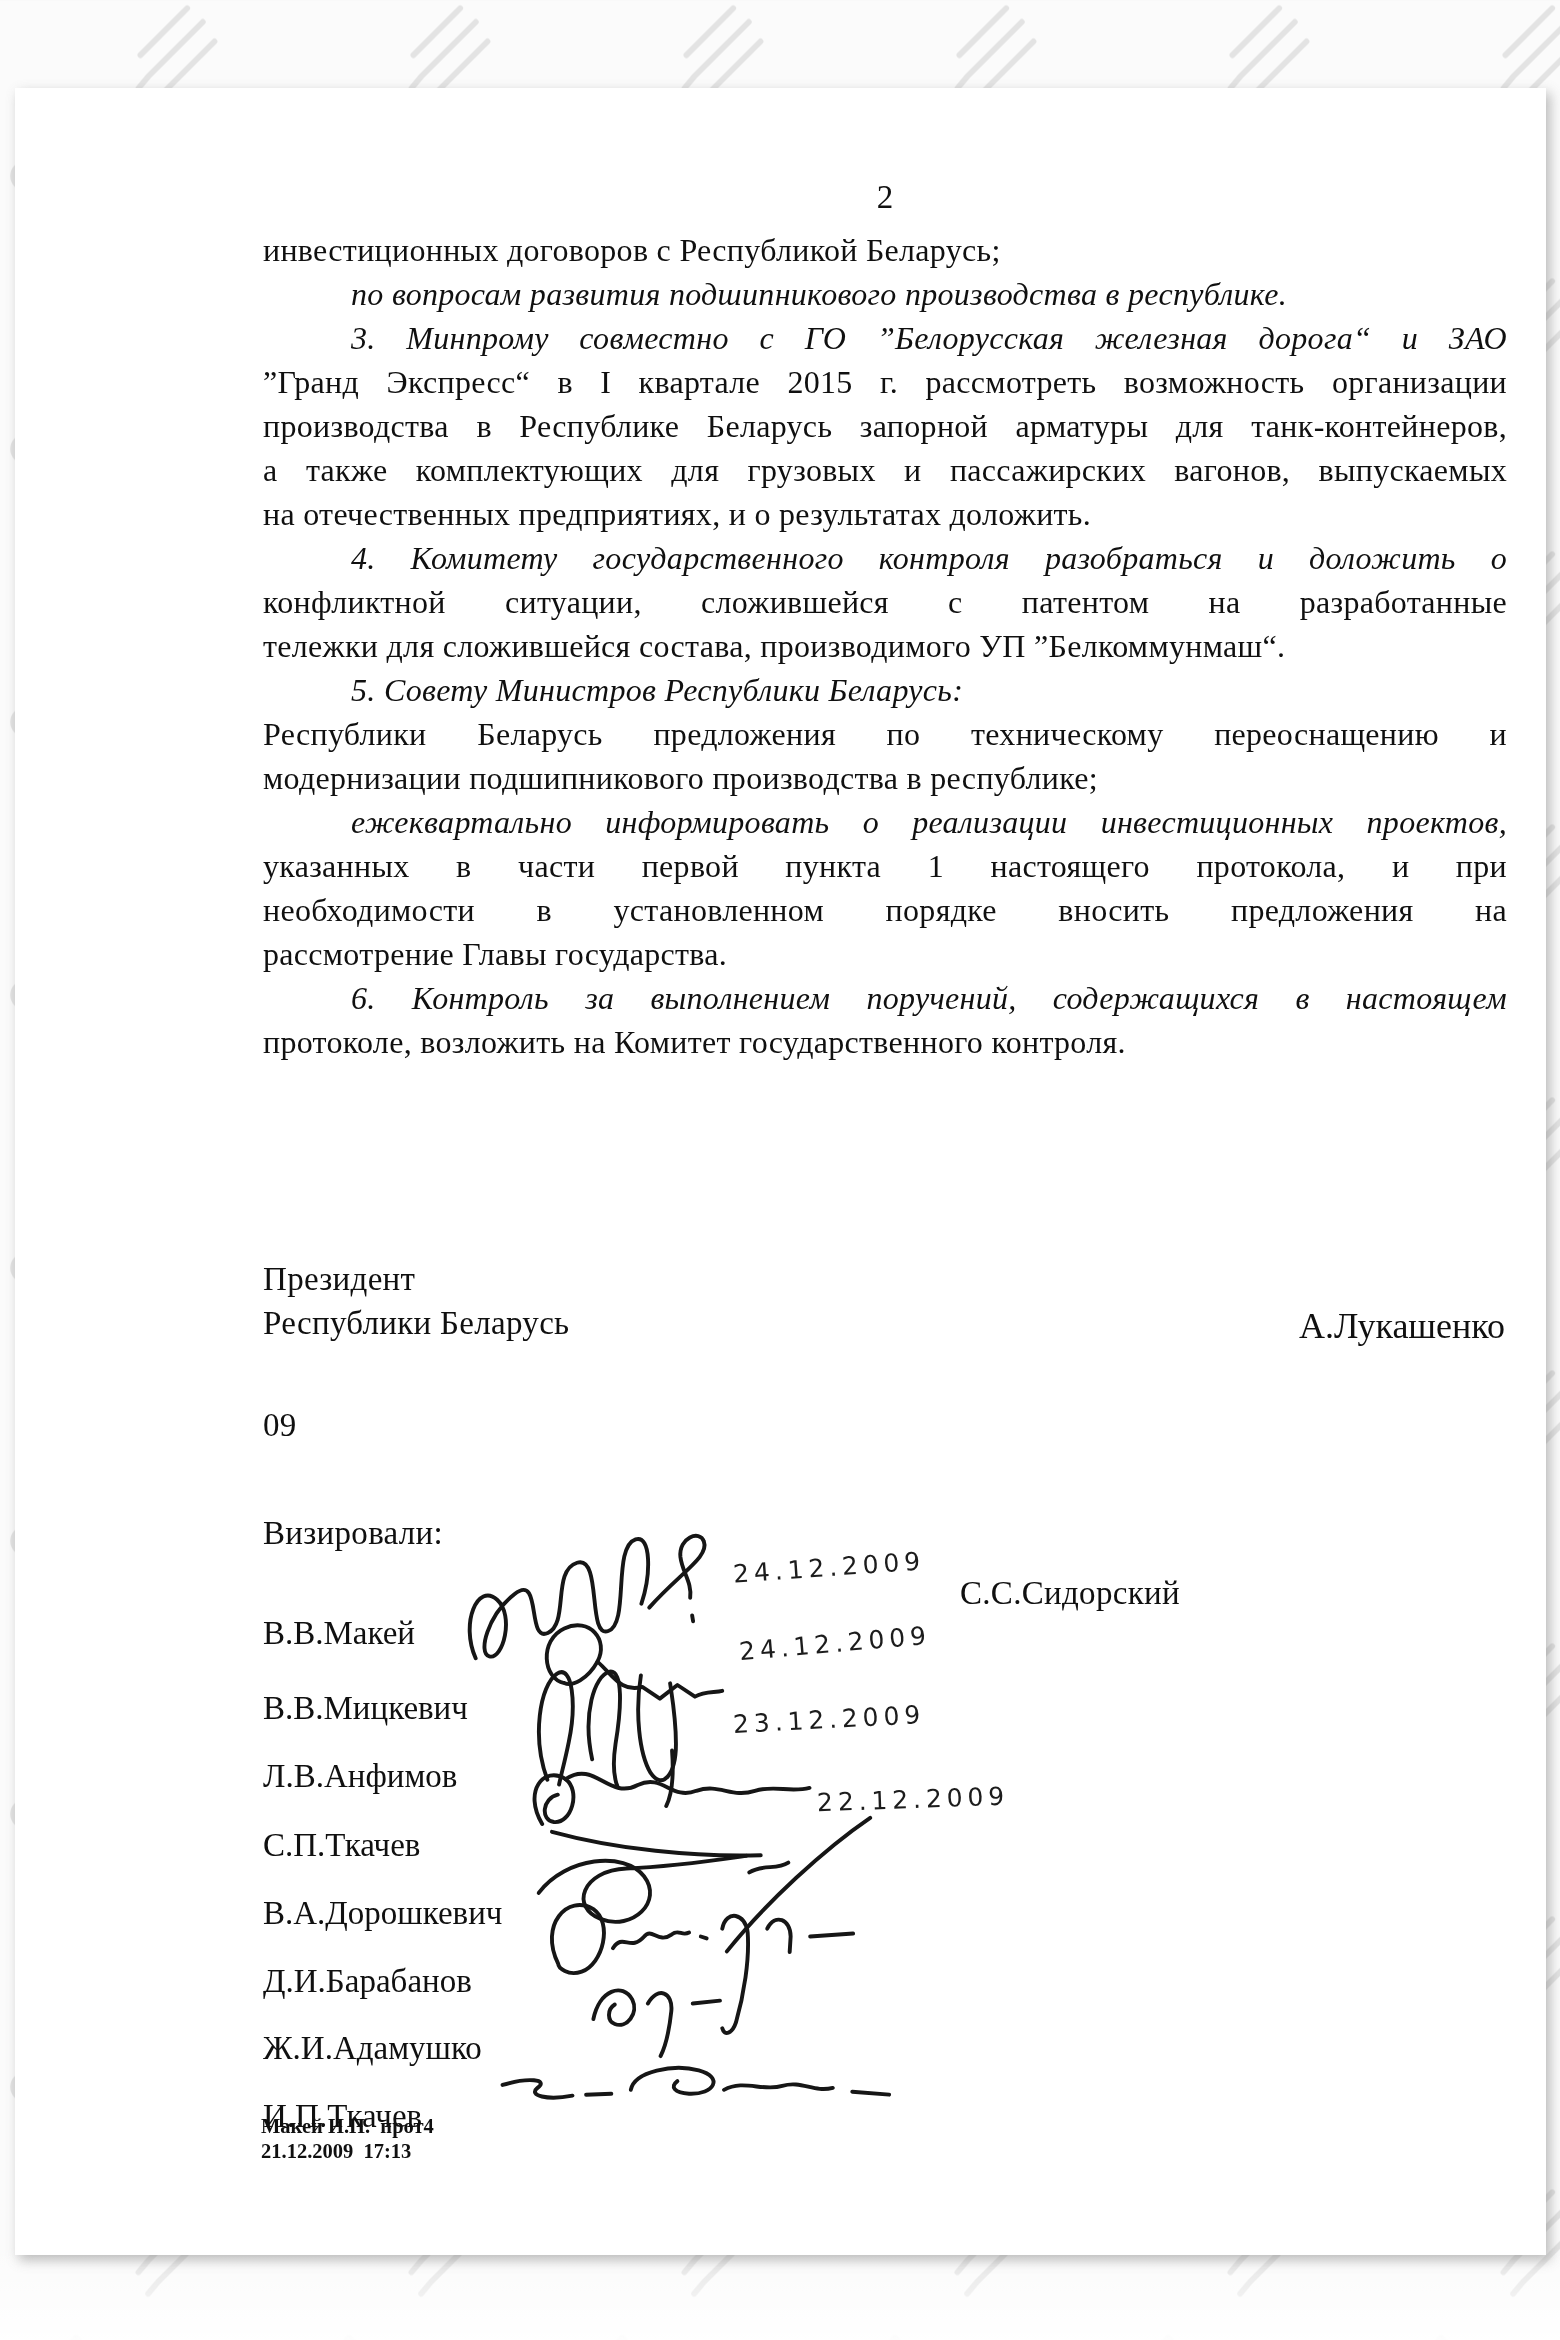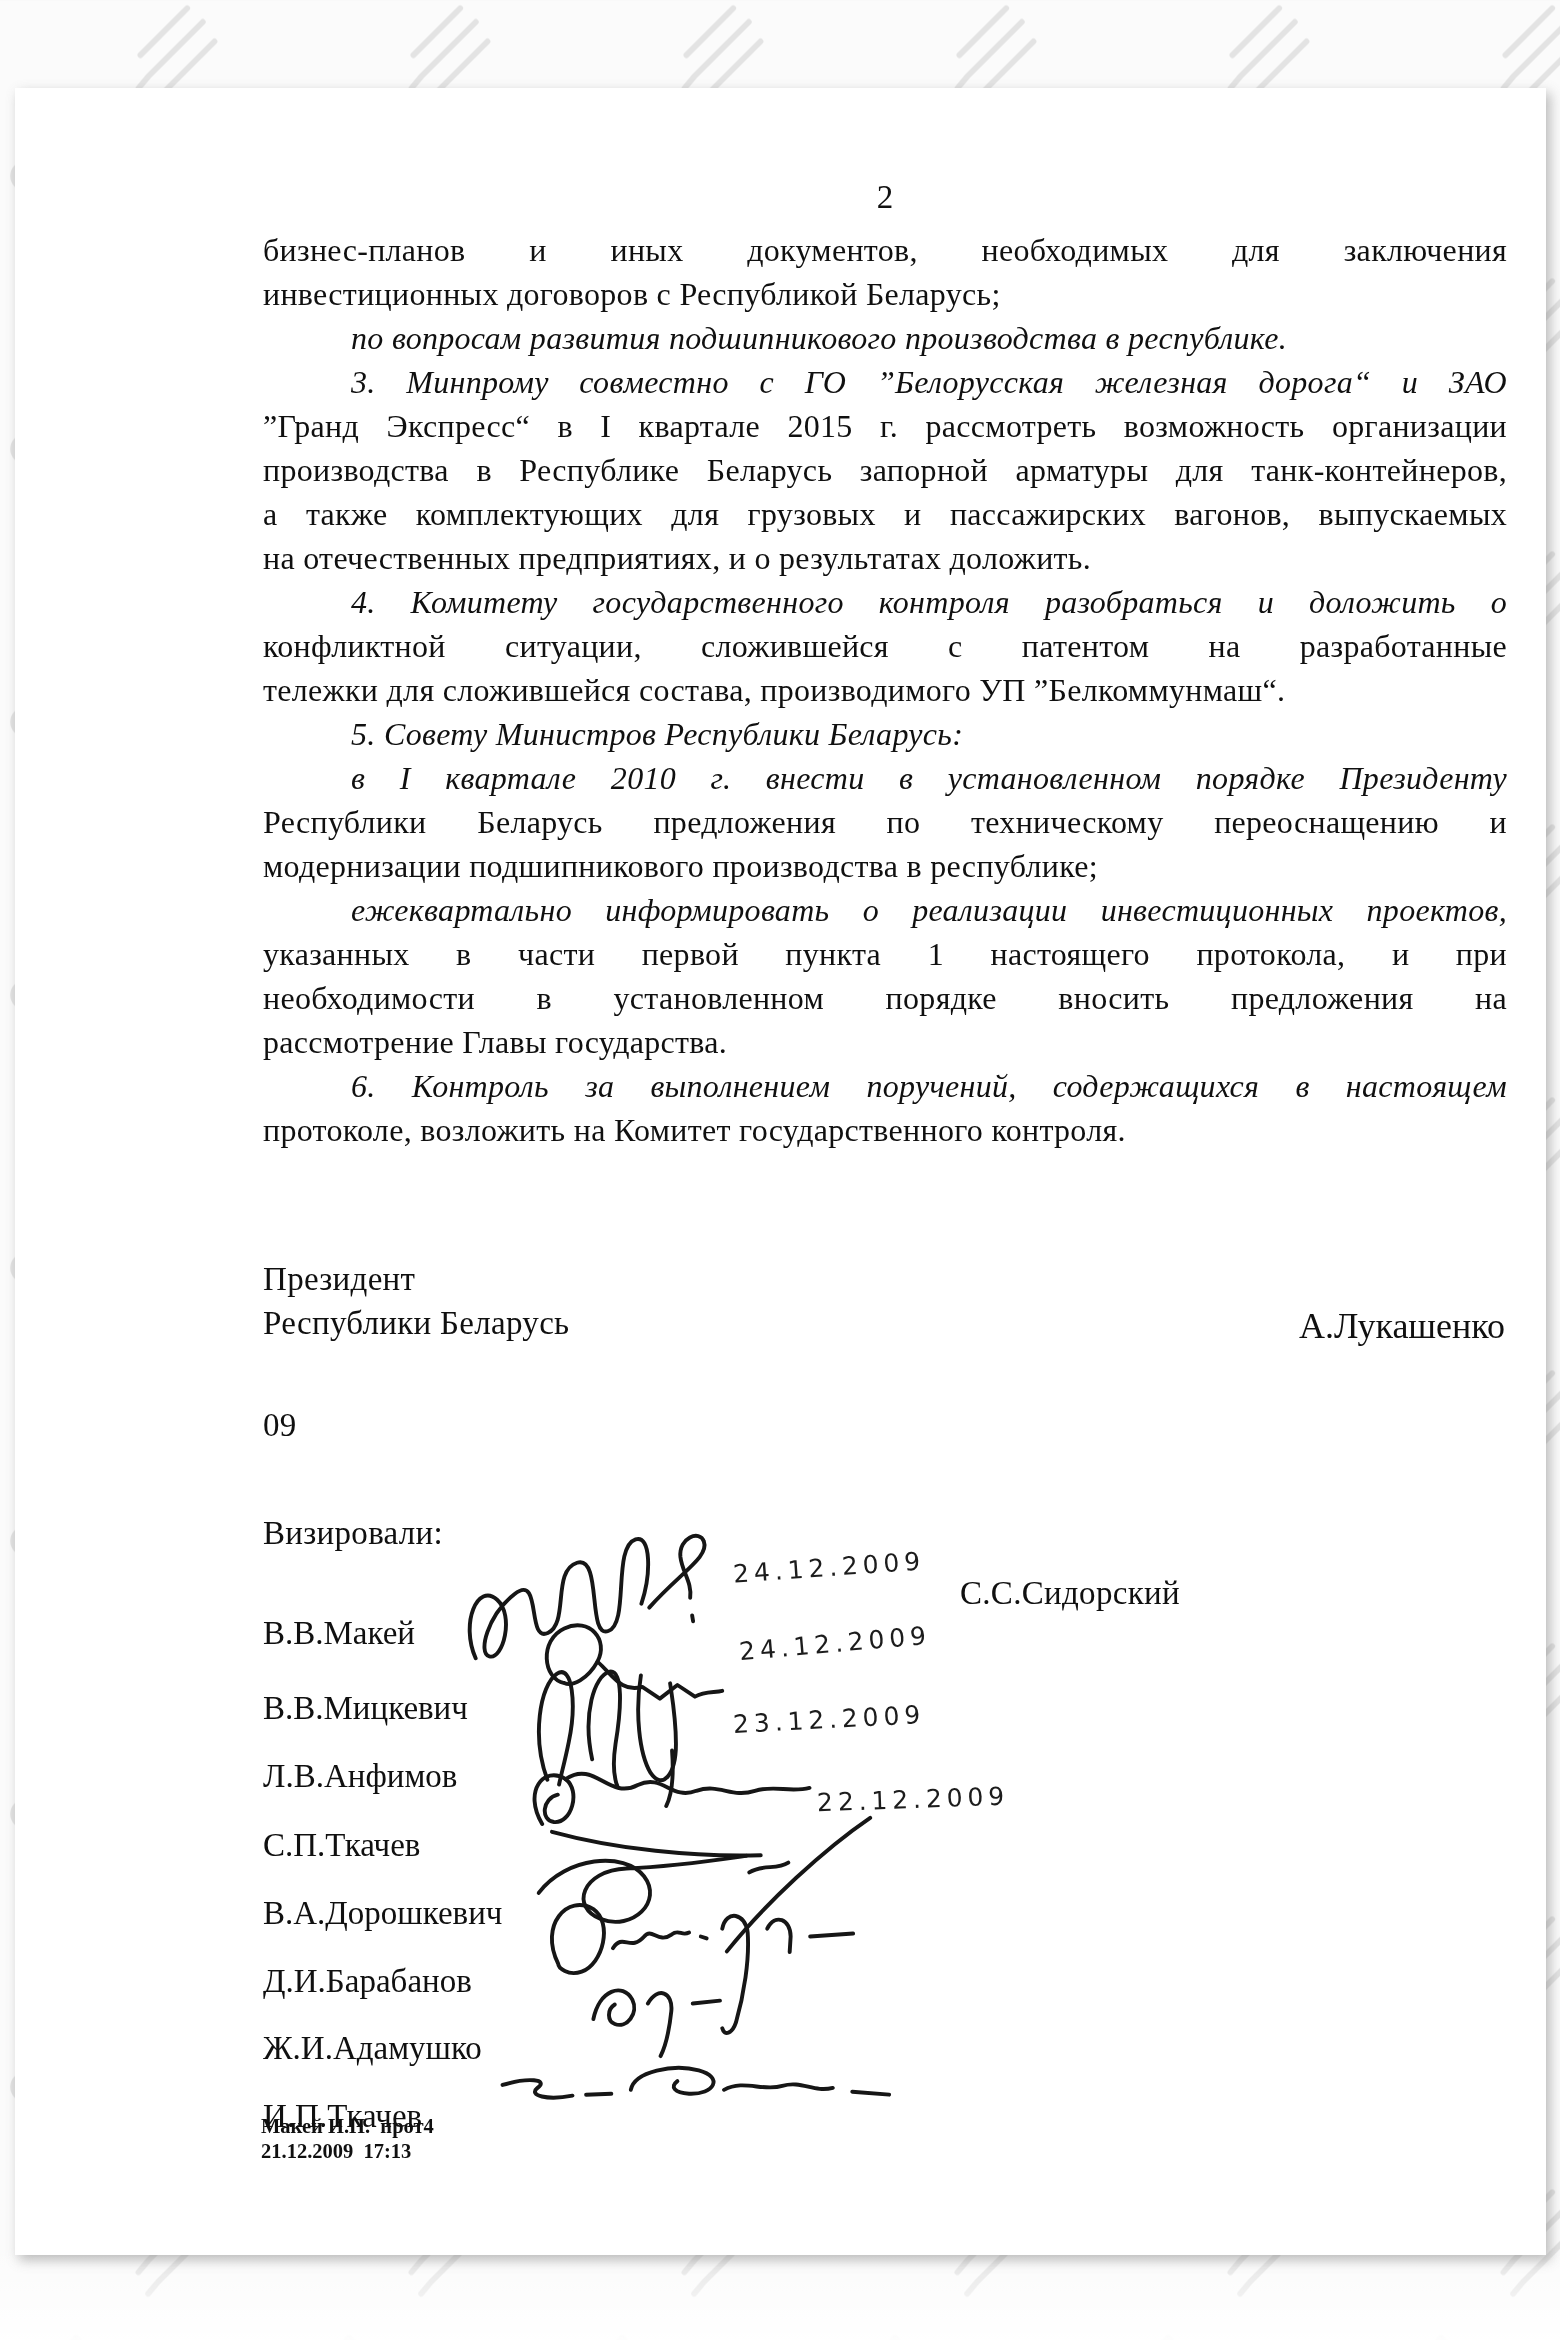--- a/index.html
+++ b/index.html
@@ -57,33 +57,31 @@
     <rect width="1600" height="2400" fill="#fbfbfb"></rect>
     <rect width="1600" height="2400" fill="url(#orn)"></rect>
   </svg>
   <div class="fade-bottom"></div>
 
   <div class="sheet"></div>
 
   <div class="pagenum">2</div>
 
   <div class="doc-text">
-    <div class="ln">бизнес-планов и иных документов, необходимых для заключения</div>
     <div class="ln end">инвестиционных договоров с Республикой Беларусь;</div>
     <div class="ln ind end">по вопросам развития подшипникового производства в республике.</div>
     <div class="ln ind">3. Минпрому совместно с ГО ”Белорусская железная дорога“ и ЗАО</div>
     <div class="ln">”Гранд Экспресс“ в I квартале 2015 г. рассмотреть возможность организации</div>
     <div class="ln">производства в Республике Беларусь запорной арматуры для танк-контейнеров,</div>
     <div class="ln">а также комплектующих для грузовых и пассажирских вагонов, выпускаемых</div>
     <div class="ln end">на отечественных предприятиях, и о результатах доложить.</div>
     <div class="ln ind">4. Комитету государственного контроля разобраться и доложить о</div>
     <div class="ln">конфликтной ситуации, сложившейся с патентом на разработанные</div>
     <div class="ln end">тележки для сложившейся состава, производимого УП ”Белкоммунмаш“.</div>
     <div class="ln ind end">5. Совету Министров Республики Беларусь:</div>
-    <div class="ln ind">в I квартале 2010 г. внести в установленном порядке Президенту</div>
     <div class="ln">Республики Беларусь предложения по техническому переоснащению и</div>
     <div class="ln end">модернизации подшипникового производства в республике;</div>
     <div class="ln ind">ежеквартально информировать о реализации инвестиционных проектов,</div>
     <div class="ln">указанных в части первой пункта 1 настоящего протокола, и при</div>
     <div class="ln">необходимости в установленном порядке вносить предложения на</div>
     <div class="ln end">рассмотрение Главы государства.</div>
     <div class="ln ind">6. Контроль за выполнением поручений, содержащихся в настоящем</div>
     <div class="ln end">протоколе, возложить на Комитет государственного контроля.</div>
   </div>
 

